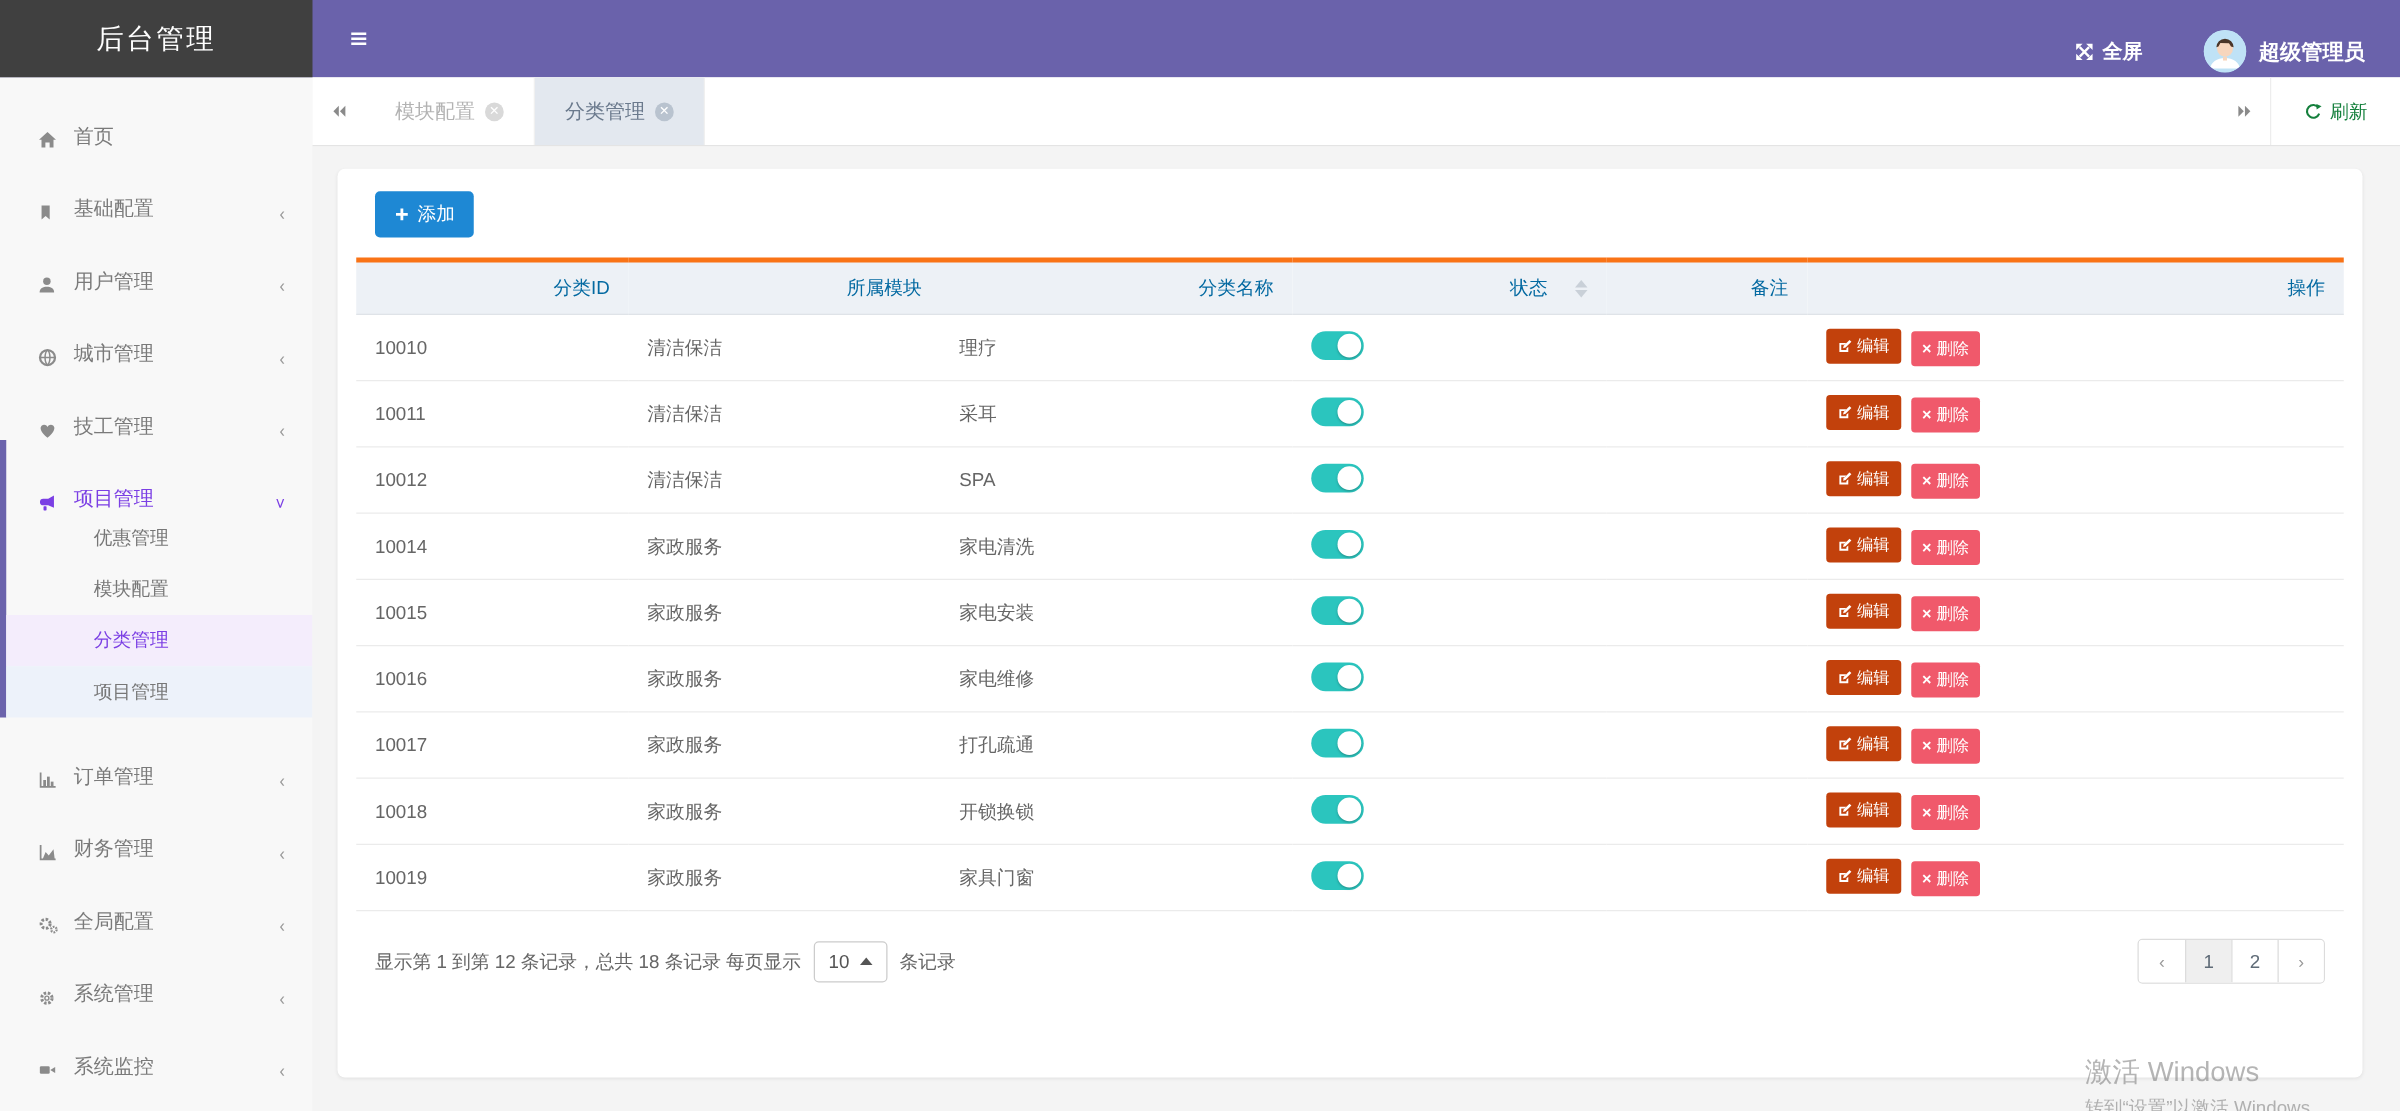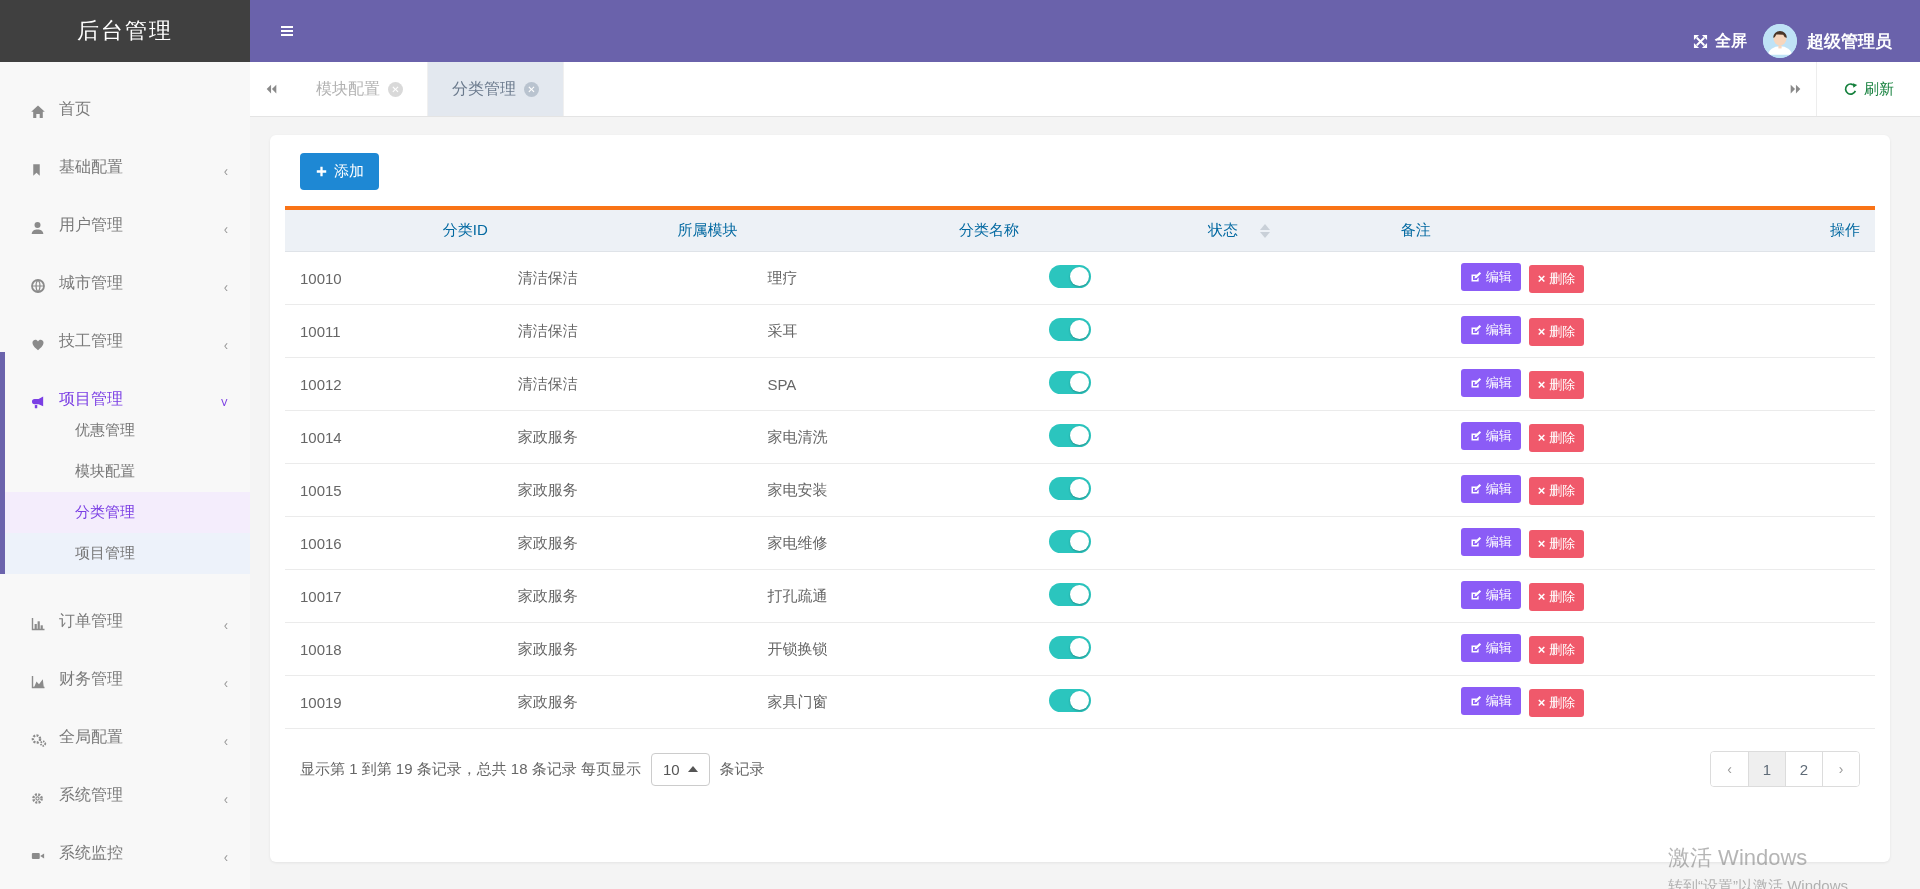--- a/index.html
+++ b/index.html
@@ -5,21 +5,21 @@
   * { margin:0; padding:0; box-sizing:border-box; }
   html,body { width:1920px; height:889px; overflow:hidden; }
   body { font-family:"Liberation Sans","DejaVu Sans",sans-serif; background:#f4f4f4; position:relative; }
 
   
   .header { display:flex; height:62px; background:#6a62ab; color:#fff; }
   .logo { width:250px; height:62px; background:#404040; display:flex; align-items:center; justify-content:center;
           font-size:22px; letter-spacing:2px; }
   .header-main { flex:1; display:flex; align-items:center; padding:0 28px; }
   .hamburger { cursor:pointer; display:flex; align-items:center; }
-  .header-right { margin-left:auto; display:flex; align-items:center; gap:16px;margin-top:20px; }
+  .header-right { margin-left:auto; display:flex; align-items:center; gap:49px;margin-top:20px; }
   .fullscreen { display:flex; align-items:center; gap:7px; font-size:16px; font-weight:bold; cursor:pointer; }
   .user-chip { display:flex; align-items:center; gap:10px; cursor:pointer; }
   .avatar { width:34px; height:34px; border-radius:50%; overflow:hidden; background:#bfe2f6; }
   .user-name { font-size:17px; font-weight:bold; }
 
   
   .layout { display:flex; height:827px; }
 
   
   .sidebar { width:250px; background:#f8f8f8; height:100%; font-size:16px; color:#7a7a7a; flex-shrink:0; }
@@ -60,21 +60,21 @@
   .sort-wrap { display:inline-flex; flex-direction:column; gap:2px; margin-left:18px; vertical-align:middle; cursor:pointer; }
   .tri-up { width:0; height:0; border-left:5px solid transparent; border-right:5px solid transparent; border-bottom:6px solid #c9d0d8; }
   .tri-dn { width:0; height:0; border-left:5px solid transparent; border-right:5px solid transparent; border-top:6px solid #c9d0d8; }
 
   .toggle { width:42px; height:23px; border-radius:12px; background:#2bc5be; position:relative; cursor:pointer; display:inline-block; }
   .toggle .knob { position:absolute; right:2px; top:2px; width:19px; height:19px; border-radius:50%; background:#fff;
                   box-shadow:0 1px 2px rgba(0,0,0,.25); }
 
   .btn-edit, .btn-del { display:inline-flex; align-items:center; gap:4px; border:none; color:#fff; font-size:13px;
                         padding:5px 9px; border-radius:3px; cursor:pointer; }
-  .btn-edit { background:#8b5cf6; margin-right:8px; }
+  .btn-edit { background:#c2410c; margin-right:8px; }
   .btn-del  { background:#f0596b; }
   .xmark { font-weight:bold; font-size:13px; line-height:1; }
 
   
   .table-footer { display:flex; align-items:center; margin-top:22px; padding:0 15px; color:#666; font-size:15px; }
   .page-size-box { display:inline-flex; align-items:center; gap:8px; border:1px solid #ccc; border-radius:4px;
                    padding:7px 11px; margin:0 10px; cursor:pointer; color:#555; }
   .caret-up { width:0; height:0; border-left:5px solid transparent; border-right:5px solid transparent; border-bottom:6px solid #555; }
   .pagination { margin-left:auto; display:inline-flex; border:1px solid #dcdcdc; border-radius:4px; overflow:hidden; }
   .page-cell { min-width:37px; height:34px; display:flex; align-items:center; justify-content:center; font-size:15px;
@@ -530,21 +530,21 @@
                   </button><button class="btn-del">
                     <span class="xmark">×</span>
                     <span>删除</span>
                   </button>
               </td>
             </tr>
           </tbody>
         </table>
 
         <div class="table-footer">
-          <span>显示第 1 到第 19 条记录，总共 18 条记录  每页显示</span>
+          <span>显示第 1 到第 12 条记录，总共 18 条记录  每页显示</span>
           <span class="page-size-box">
             <span>10</span>
             <span class="caret-up"></span>
           </span>
           <span>条记录</span>
 
           <div class="pagination">
             <span class="page-cell arrow">‹</span>
             <span class="page-cell current">1</span>
             <span class="page-cell">2</span>

